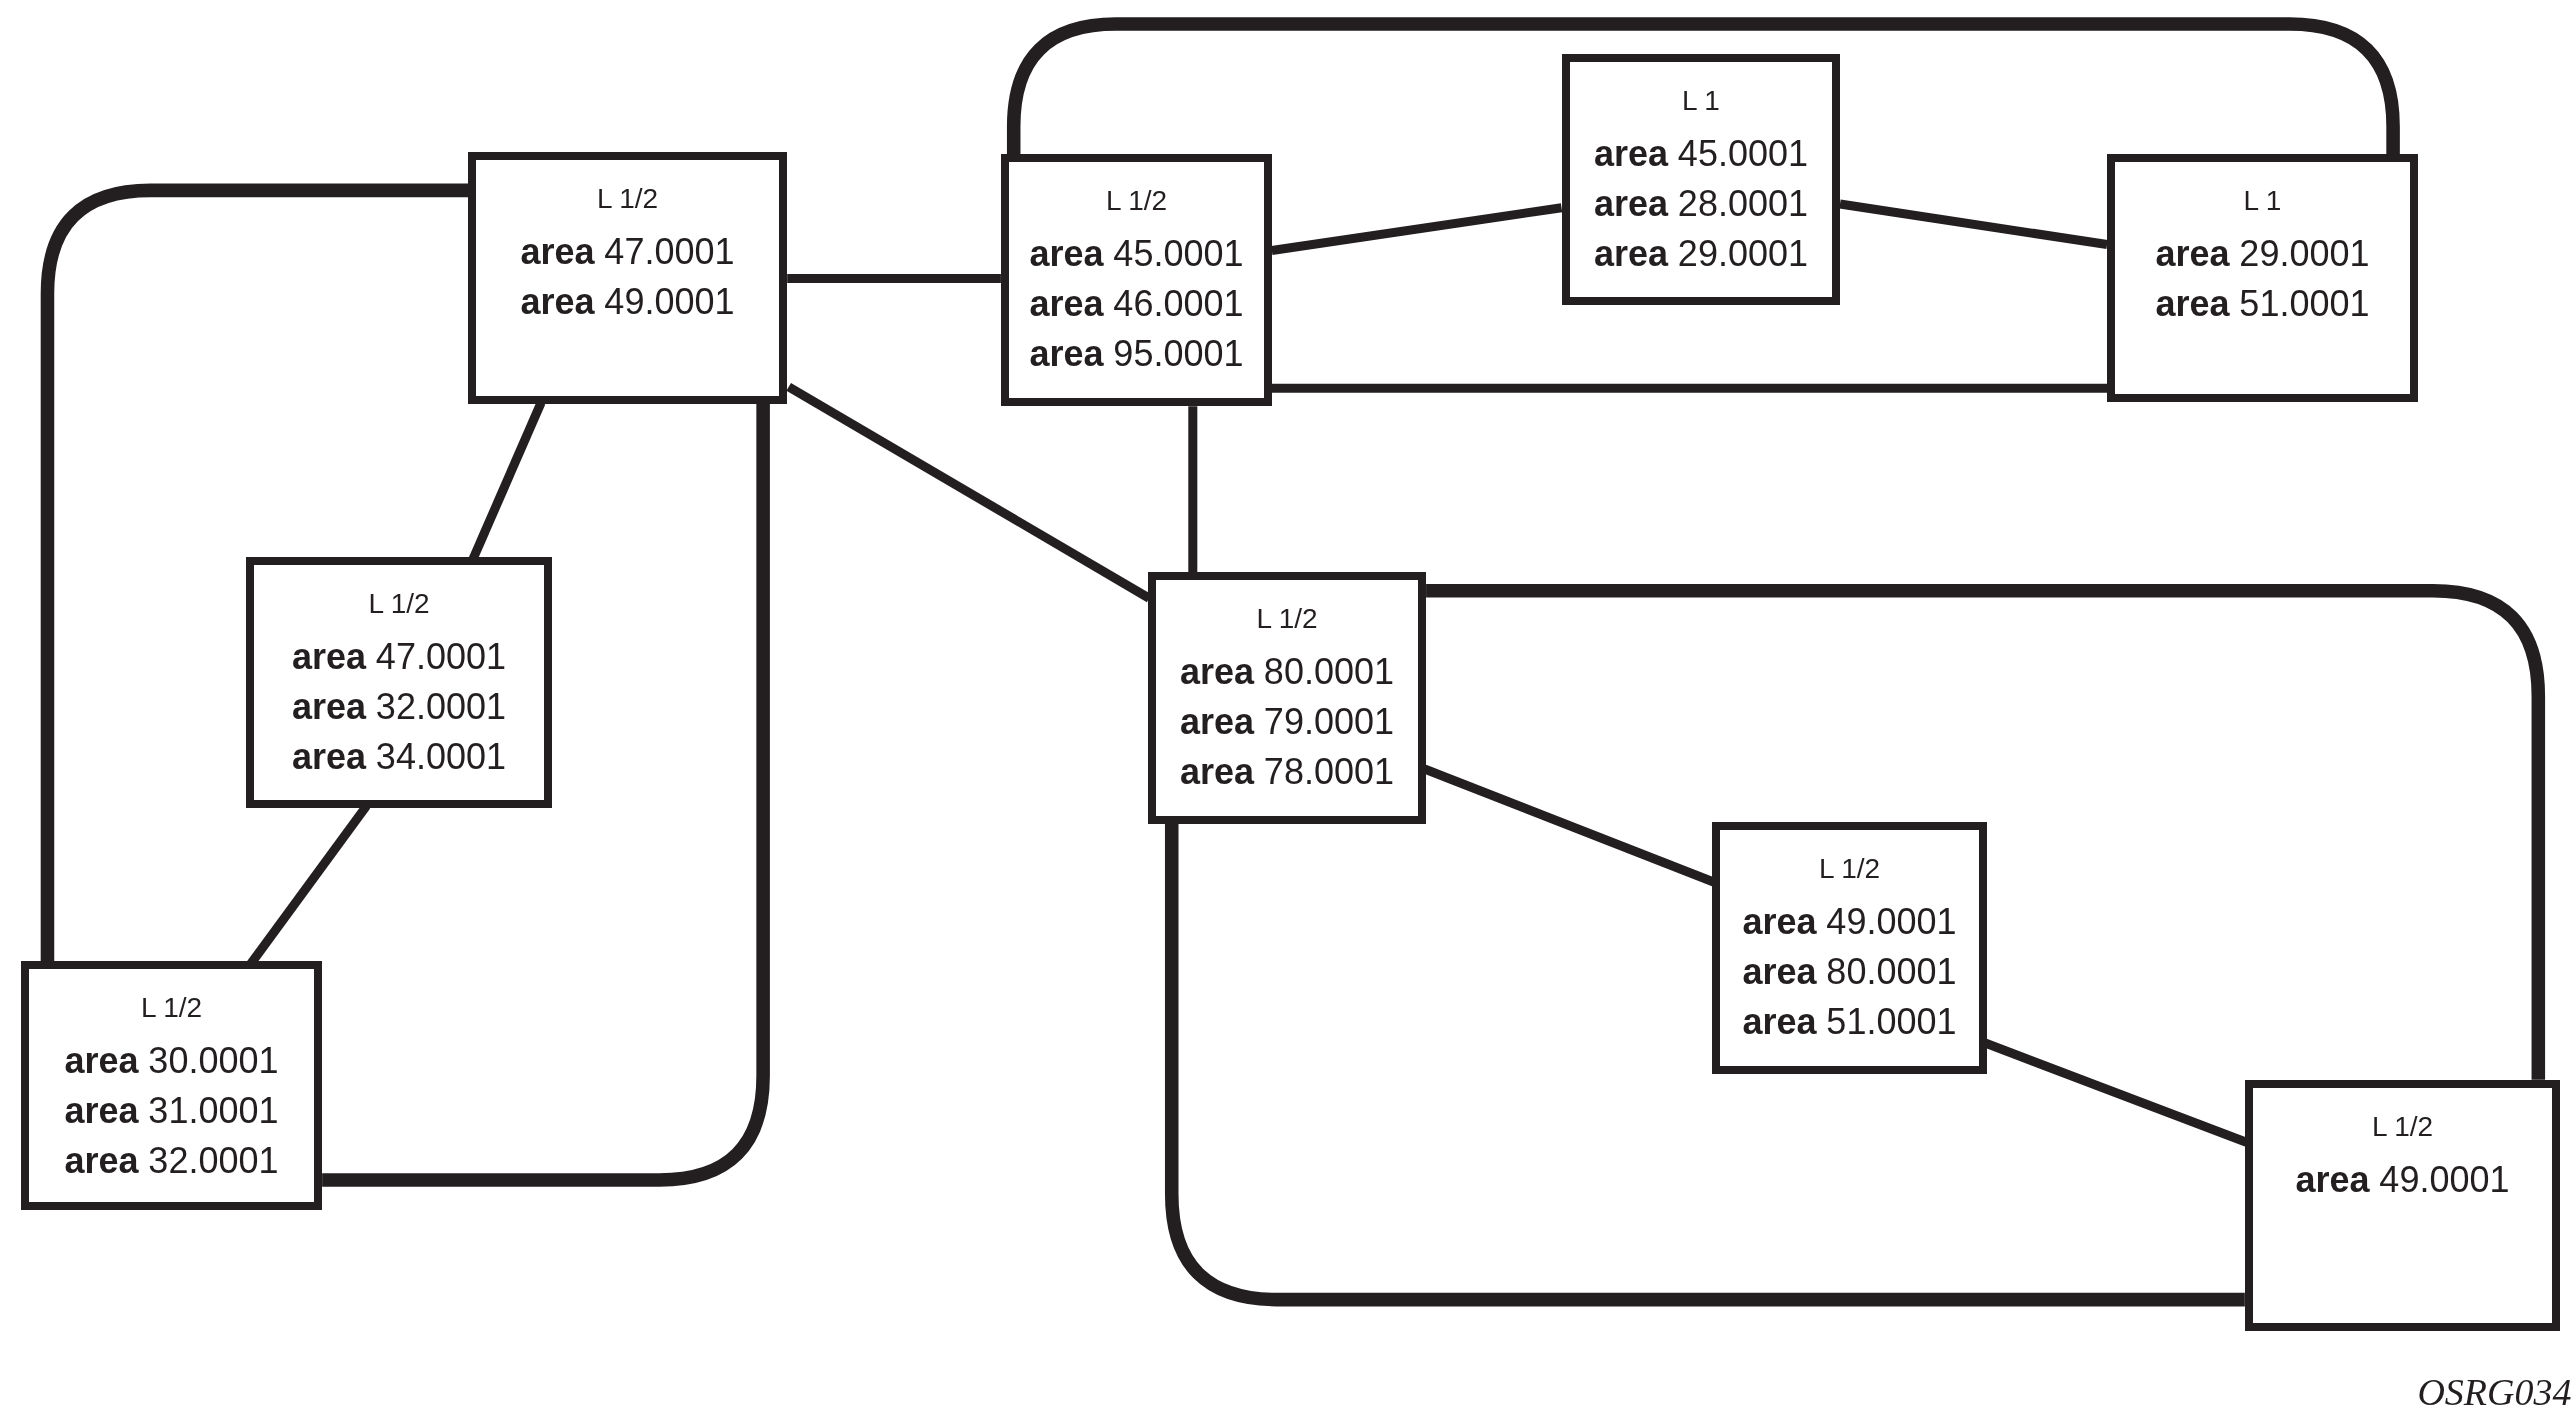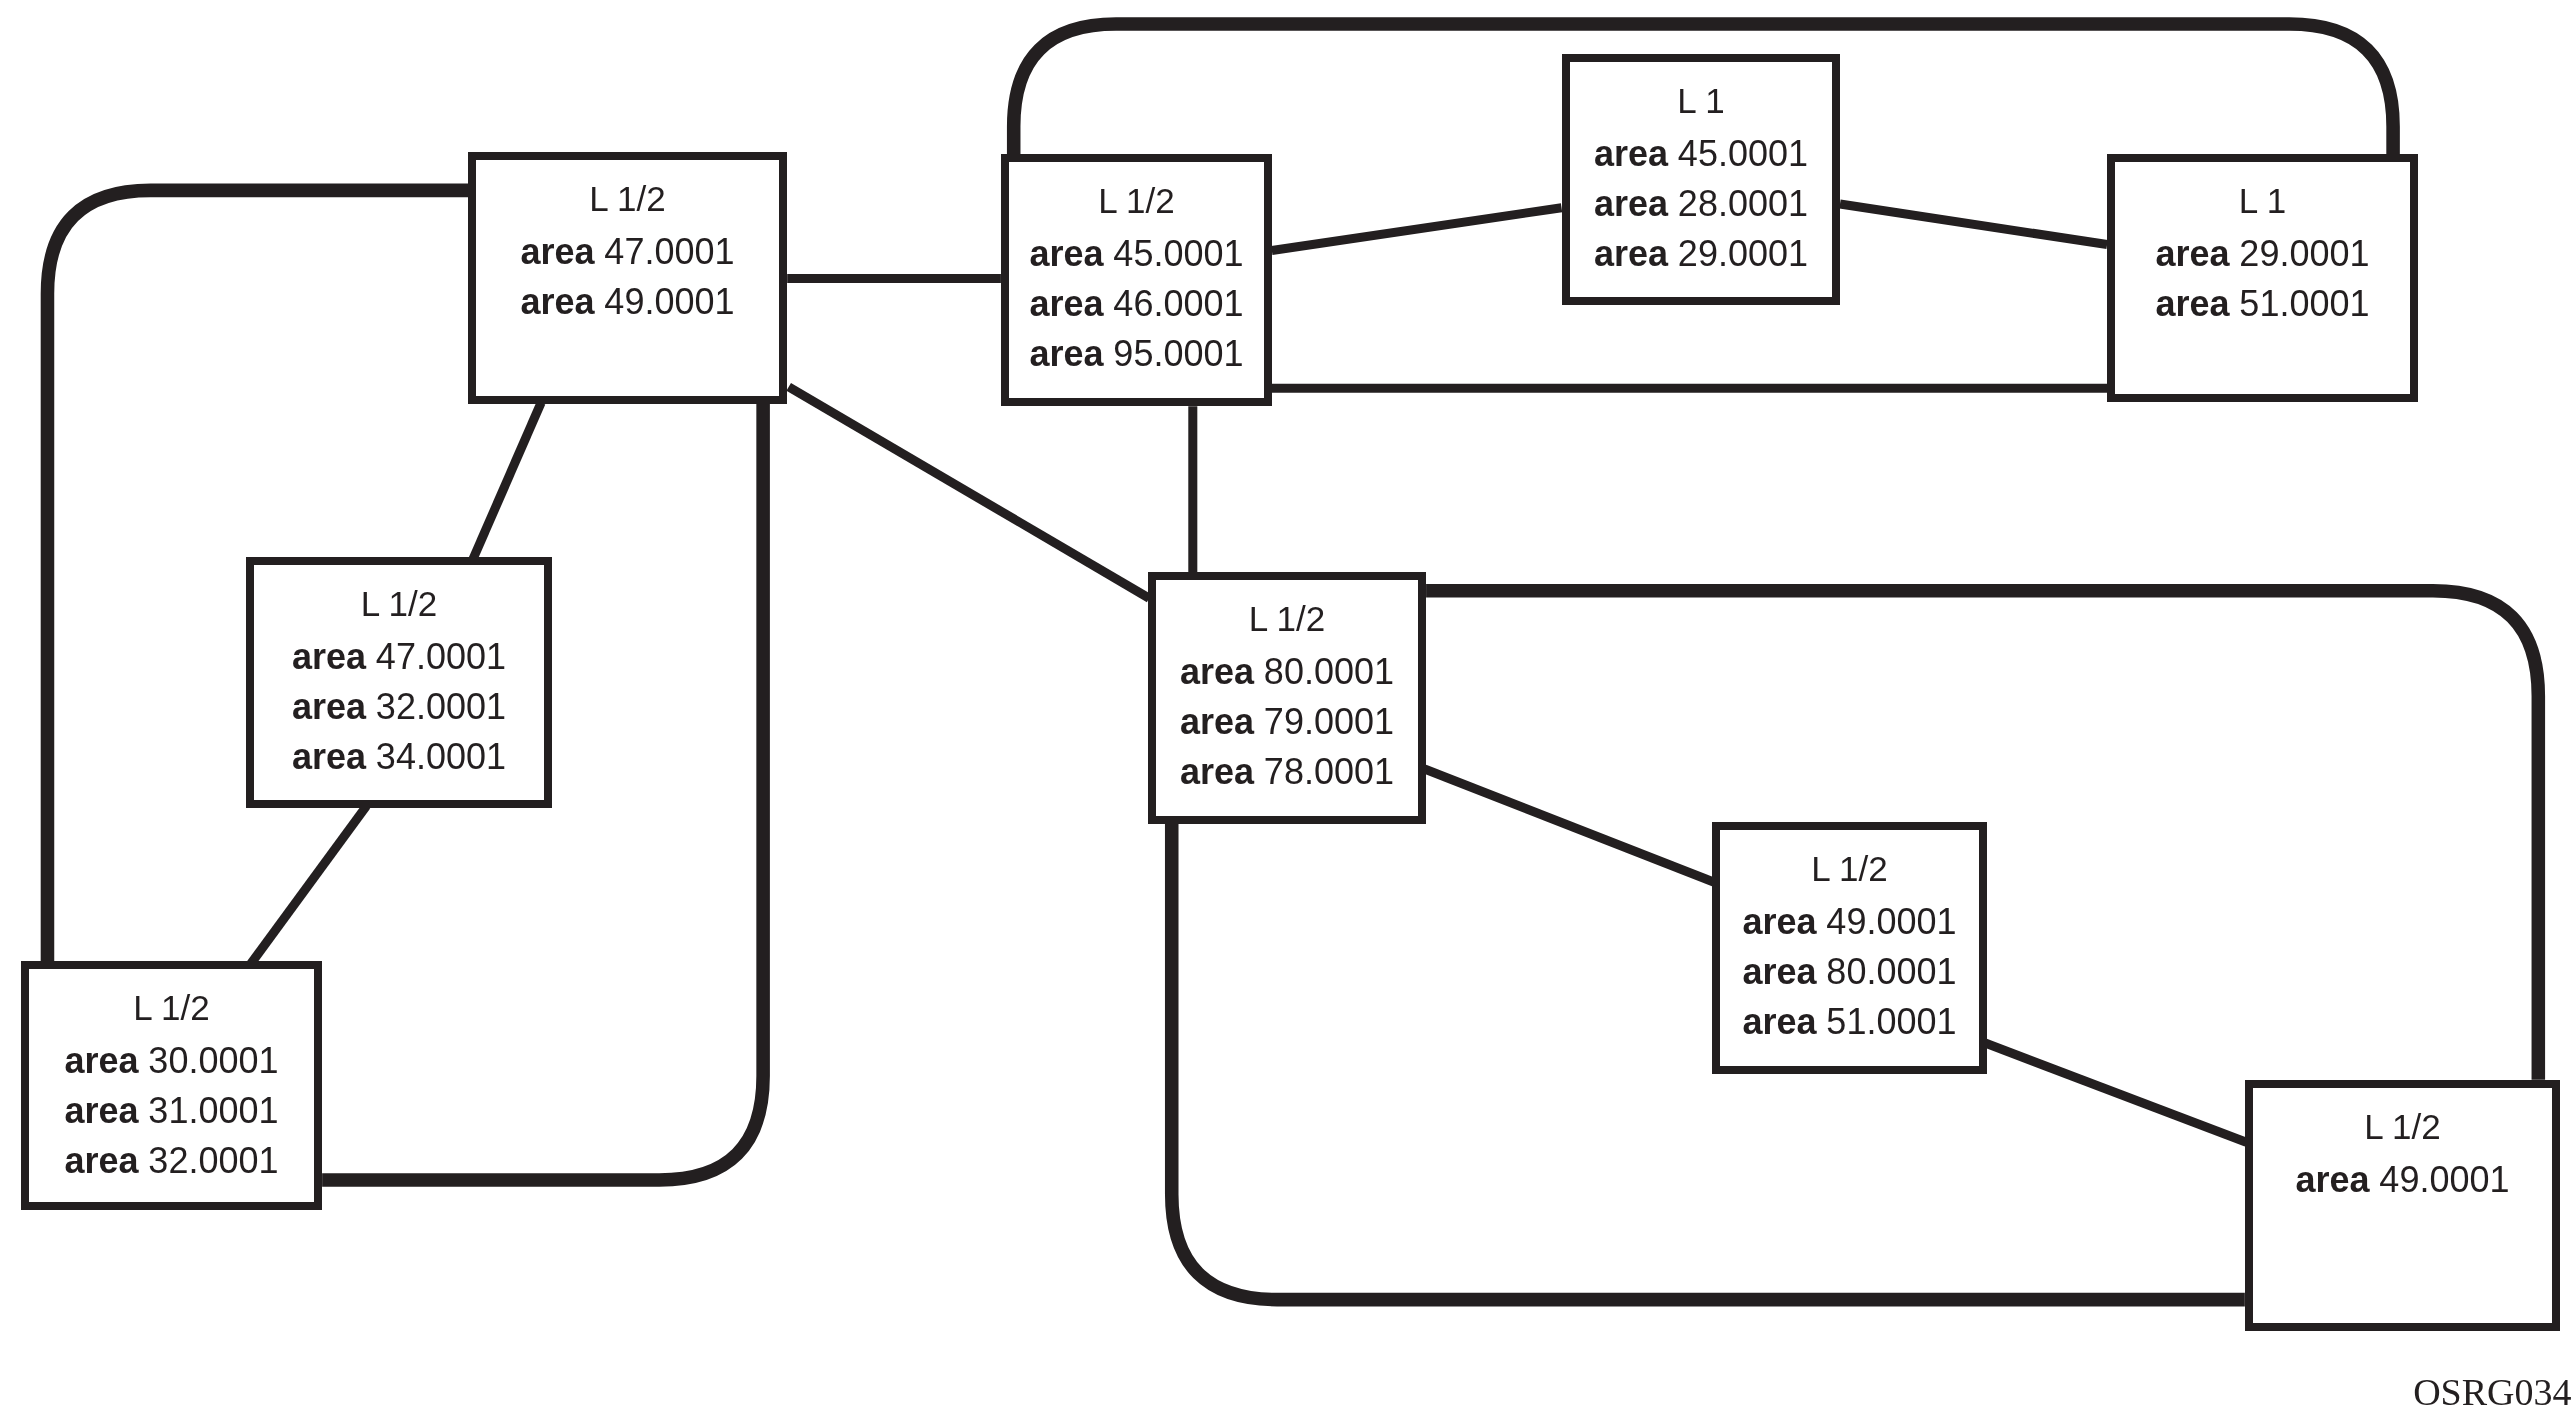--- a/index.html
+++ b/index.html
@@ -17,36 +17,37 @@
   svg.wires path.thin{stroke-width:12px;}
   .node{
     position:absolute;
     box-sizing:border-box;
     border:8.3px solid #231f20;
     background:#ffffff;
     text-align:center;
     padding-top:10.5px;
   }
   .node .title{
-    font-size:35px;
+    font-size:28px;
     line-height:56px;
     white-space:nowrap;
   }
   .node .arealine{
     font-size:36px;
     line-height:50px;
     white-space:nowrap;
   }
   .node .arealine .ak{font-weight:bold;}
   .node .arealine .av{margin-left:9.8px;}
   .caption{
     position:absolute;
     top:1373px;
     right:4.5px;
     font-family:"Liberation Serif",serif;
+    font-style:italic;
     font-size:38px;
     line-height:38px;
   }
 </style>
 </head>
 <body>
 
 <div class="stage">
 
   <svg class="wires" viewBox="0 0 3423 1883" xmlns="http://www.w3.org/2000/svg">

